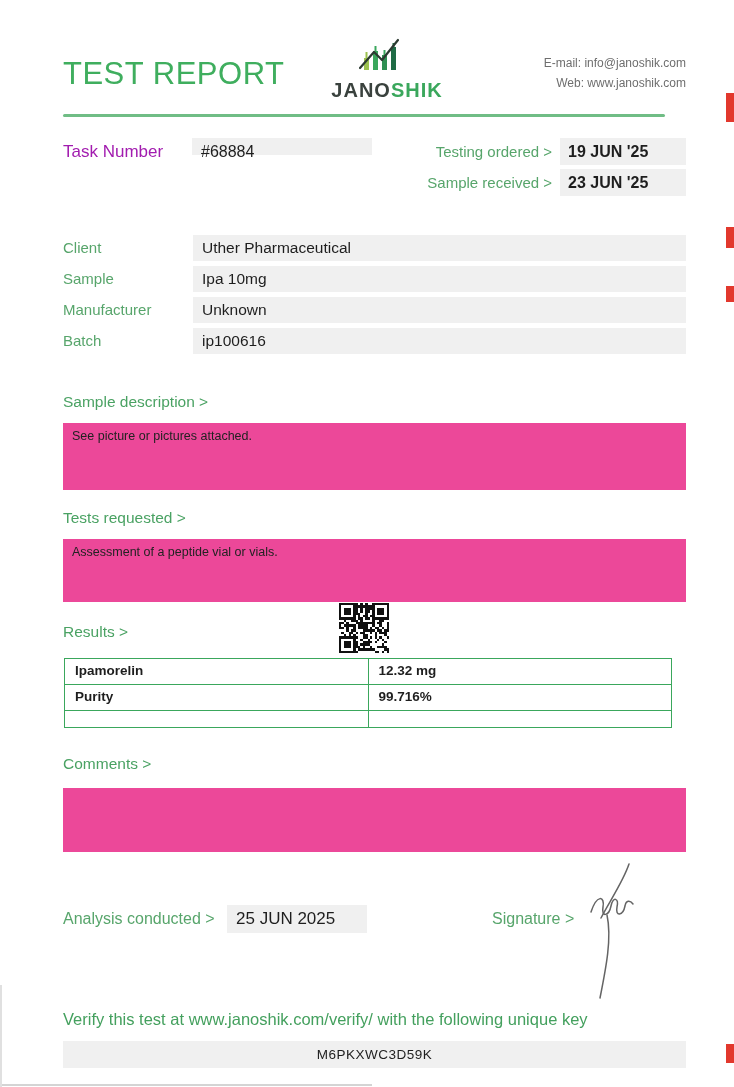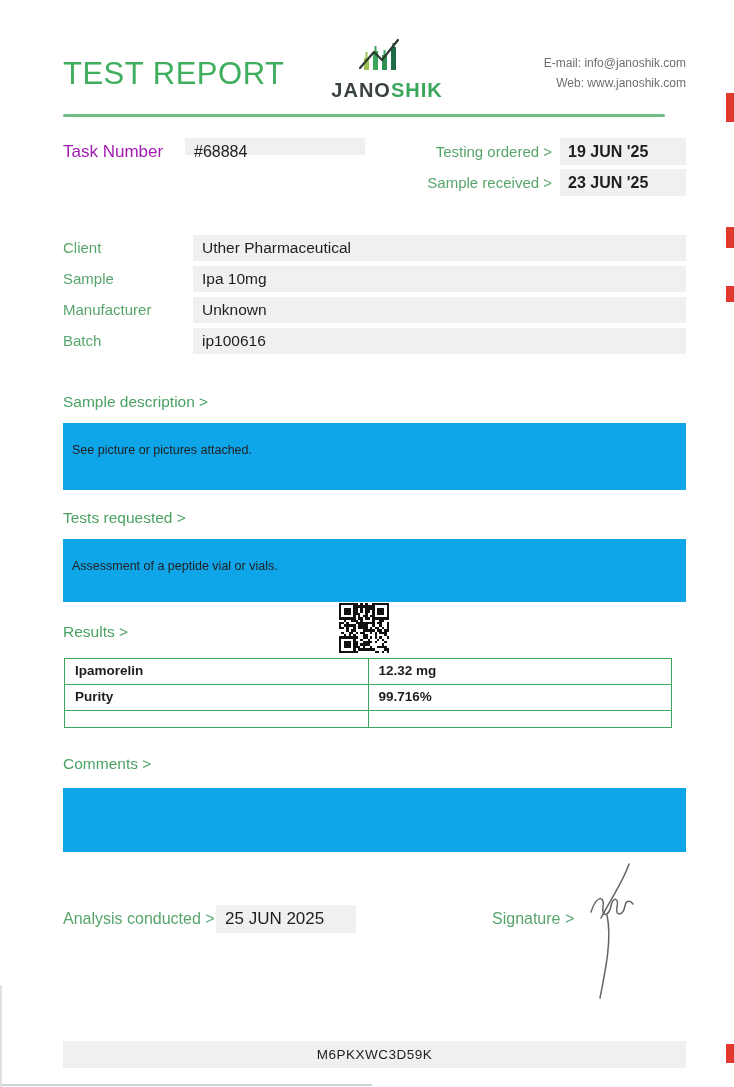--- a/index.html
+++ b/index.html
@@ -10,43 +10,43 @@
   
   .header{position:absolute;top:38px;left:63px;right:48px;height:72px;display:flex;align-items:center;gap:16px;}
   .report-title{font-size:31px;font-weight:500;color:#3fae5e;letter-spacing:.5px;flex:0 0 auto;}
   .logo{position:absolute;left:252px;top:0;width:130px;display:flex;flex-direction:column;align-items:center;}
   .logo-text{font-size:20px;font-weight:700;letter-spacing:1px;color:#3a423e;margin-top:1px;margin-left:14px;}
   .logo-text .green{color:#3aa75c;}
   .contact{margin-left:auto;text-align:right;font-size:12px;line-height:1.65;color:#6e6e6e;}
   .divider{position:absolute;top:114px;left:63px;width:602px;height:3px;background:#70bd85;border-radius:2px;}
   .graybox{background:#f0f0f0;}
   .section-heading{position:absolute;left:63px;font-size:15.5px;color:#4aa263;font-weight:500;}
-  .text-box{position:absolute;left:63px;right:48px;background:#0ea5e9;font-size:12.5px;color:#222;padding:20px 9px;box-sizing:border-box;}
+  .text-box{position:absolute;left:63px;right:48px;background:#ec4899;font-size:12.5px;color:#222;padding:6px 9px;box-sizing:border-box;}
   
   .task-label{position:absolute;left:63px;top:142px;font-size:17px;color:#a21caf;}
-  .task-box{position:absolute;left:185px;top:138px;width:180px;height:17px;line-height:27px;padding-left:9px;font-size:16px;box-sizing:border-box;}
+  .task-box{position:absolute;left:192px;top:138px;width:180px;height:17px;line-height:27px;padding-left:9px;font-size:16px;box-sizing:border-box;}
   .dates{position:absolute;left:400px;right:48px;top:138px;}
   .date-row{display:flex;align-items:center;height:27px;margin-bottom:4px;}
   .date-row .dlabel{flex:1;text-align:right;font-size:15px;color:#57a56b;padding-right:8px;}
   .date-row .dval{width:126px;height:27px;line-height:27px;padding-left:8px;font-size:16px;font-weight:600;box-sizing:border-box;}
   
   .detail-label{position:absolute;left:63px;font-size:15px;color:#57a56b;line-height:26px;}
   .detail-box{position:absolute;left:193px;right:48px;height:26px;line-height:26px;padding-left:9px;font-size:15.5px;box-sizing:border-box;}
   
   .results-table{position:absolute;left:64px;top:658px;width:608px;border:1px solid #3aa75c;box-sizing:border-box;font-weight:bold;}
   .tr{display:flex;border-bottom:1px solid #3aa75c;}
   .tr:last-child{border-bottom:none;}
   .td{flex:1;padding:4px 0 4px 10px;font-size:13.5px;min-height:17px;}
   .td.first{border-right:1px solid #3aa75c;}
   .tr.short .td{padding-top:1px;padding-bottom:1px;min-height:14px;}
   
   .qr{position:absolute;left:339px;top:603px;width:50px;height:50px;}
   
   .analysis-label{position:absolute;left:63px;top:910px;font-size:16px;color:#57a56b;}
-  .analysis-box{position:absolute;left:216px;top:905px;width:140px;height:28px;line-height:28px;padding-left:9px;font-size:17px;box-sizing:border-box;}
+  .analysis-box{position:absolute;left:227px;top:905px;width:140px;height:28px;line-height:28px;padding-left:9px;font-size:17px;box-sizing:border-box;}
   .signature-label{position:absolute;left:492px;top:910px;font-size:16px;color:#57a56b;}
   .signature{position:absolute;left:577px;top:860px;width:75px;height:145px;}
   .verify-line{position:absolute;left:63px;top:1010px;font-size:16.5px;color:#44a05e;}
   .key-box{position:absolute;left:63px;top:1041px;right:48px;height:27px;line-height:27px;text-align:center;font-size:13.5px;letter-spacing:.5px;box-sizing:border-box;}
   
   .edge-mark{position:absolute;right:0;width:8px;background:#e2382d;}
   .edge-mark.m1{top:93px;height:29px;}
   .edge-mark.m2{top:227px;height:21px;}
   .edge-mark.m3{top:286px;height:16px;}
   .edge-mark.m4{top:1044px;height:19px;}
@@ -391,20 +391,21 @@
   <div class="signature">
     <svg width="75" height="145" viewBox="0 0 75 145">
       <g fill="none" stroke="#4a4a4a" stroke-width="1.5" stroke-linecap="round" opacity="0.85">
         <path d="M52 4 C46 22 32 42 24 58"></path>
         <path d="M14 52 C20 34 28 36 26 47 C24 58 32 56 34 46 C36 36 42 38 40 47 C38 57 46 56 48 46 C49 40 53 40 56 44"></path>
         <path d="M30 55 C35 78 29 108 23 138"></path>
       </g>
     </svg>
   </div>
 
+  <div class="verify-line">Verify this test at www.janoshik.com/verify/ with the following unique key</div>
   <div class="key-box graybox">M6PKXWC3D59K</div>
 
   <div class="edge-mark m1"></div>
   <div class="edge-mark m2"></div>
   <div class="edge-mark m3"></div>
   <div class="edge-mark m4"></div>
   <div class="scan-bottom"></div>
   <div class="scan-left"></div>
 
 </div>

